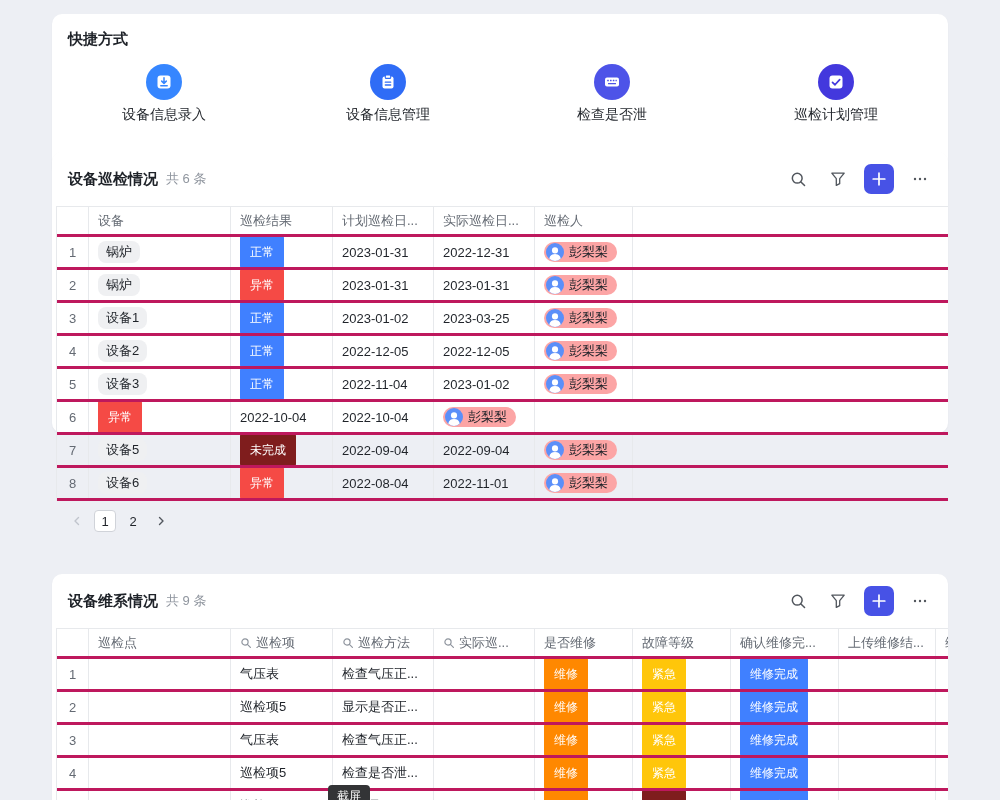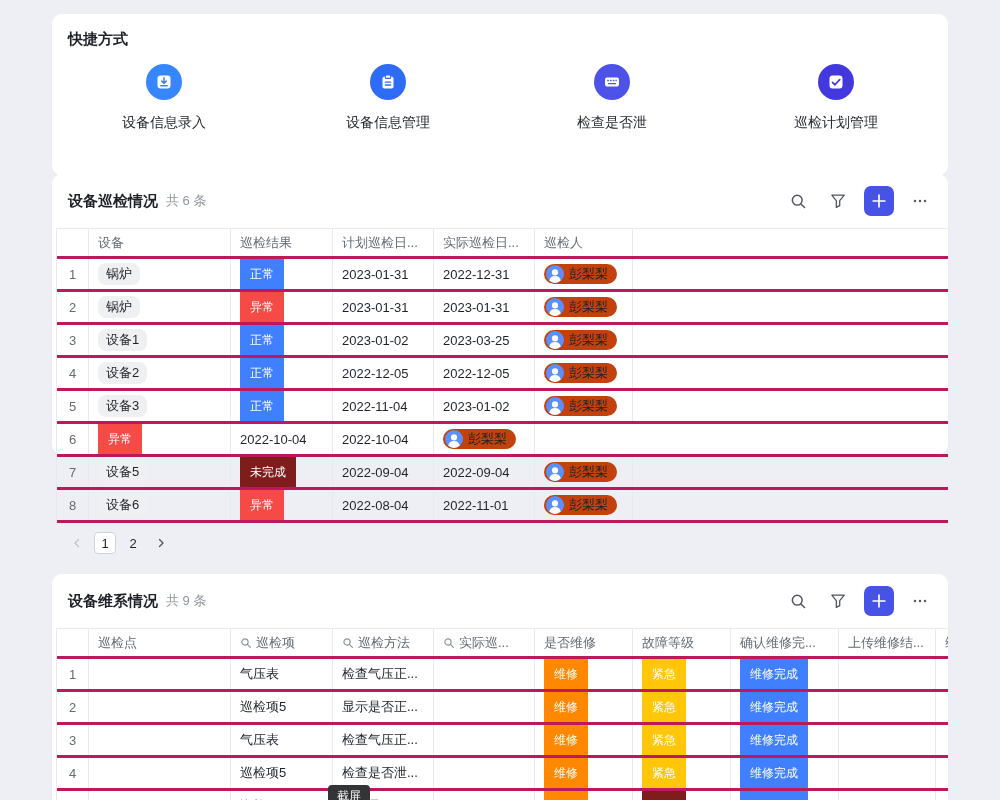--- a/index.html
+++ b/index.html
@@ -1,25 +1,25 @@
 <!DOCTYPE html>
 <html><head>
 <meta charset="utf-8">
 <style>
 *{box-sizing:border-box;margin:0;padding:0}
 html,body{width:1000px;height:800px}
 body{background:#edeff4;font-family:"Liberation Sans",sans-serif;color:#1f2329;overflow:hidden;font-size:13px}
 .page{position:relative;width:1000px;height:800px}
 .card{position:absolute;left:52px;width:896px;background:#fff;border-radius:10px;box-shadow:0 1px 2px rgba(31,35,41,.04)}
 .card-shortcuts{top:14px;height:162px}
-.card-inspection{top:174px;height:281px}
+.card-inspection{top:152px;height:281px}
 .card-maintenance{top:574px;height:260px;overflow:hidden}
 .card-title{padding:16px 16px 0;font-size:15px;font-weight:700}
 .shortcut-row{display:flex;margin-top:15px}
-.shortcut{flex:1;display:flex;flex-direction:column;align-items:center;gap:14px;cursor:pointer}
+.shortcut{flex:1;display:flex;flex-direction:column;align-items:center;gap:6px;cursor:pointer}
 .sc-icon{width:36px;height:36px;border-radius:50%;display:flex;align-items:center;justify-content:center}
 .sc-label{font-size:14px;color:#1f2329}
 .tc-head{display:flex;align-items:center;height:54px;padding:0 14px 0 16px}
 .tc-title{font-size:15px;font-weight:700}
 .tc-count{color:#8f959e;margin-left:8px;font-size:13px}
 .tc-tools{margin-left:auto;display:flex;align-items:center;gap:12px}
 .tool{width:28px;height:28px;display:flex;align-items:center;justify-content:center;cursor:pointer;border-radius:6px}
 .add-btn{width:30px;height:30px;background:#4752e6;border-radius:7px;display:flex;align-items:center;justify-content:center;cursor:pointer}
 .tbl{margin-left:4px;border-top:1px solid #e7e9ec;border-left:1px solid #e7e9ec}
 .tr{display:grid;border-bottom:3px solid #be185d}
@@ -30,21 +30,21 @@
 .td{display:flex;align-items:center;padding:0 9px;border-right:1px solid #e7e9ec;overflow:hidden;white-space:nowrap}
 .td:last-child{border-right:0}
 .td.num{justify-content:center;color:#646a73;padding:0}
 .chip{background:#eff0f2;border-radius:8px;padding:2px 8px;overflow:hidden;text-overflow:ellipsis}
 .badge{color:#fff;border-radius:2px;padding:8px 10px;font-size:12px;line-height:16px}
 .b-blue{background:#4080ff}
 .b-red{background:#f54a45}
 .b-green{background:#7f1d1d}
 .b-orange{background:#ff8800}
 .b-yellow{background:#ffc60a}
-.person{display:flex;align-items:center;gap:5px;background:#c2410c;border-radius:11px;padding:1px 9px 1px 2px}
+.person{display:flex;align-items:center;gap:5px;background:#fca5a5;border-radius:11px;padding:1px 9px 1px 2px}
 .person svg,.sc-icon svg{display:block}
 .lookup{margin-right:4px;flex:none;color:#8f959e}
 .pager{display:flex;align-items:center;padding:9px 0 0 14px;gap:6px}
 .pg{min-width:22px;height:22px;display:flex;align-items:center;justify-content:center;border-radius:4px;cursor:pointer;color:#1f2329;font-size:13px}
 .pg.current{border:1px solid #d0d3d9;background:#fff}
 .tooltip{position:absolute;left:276px;top:211px;background:#333436;color:#fff;padding:3px 9px;border-radius:4px;font-size:12px;z-index:3}
 </style>
 </head>
 <body>
 

